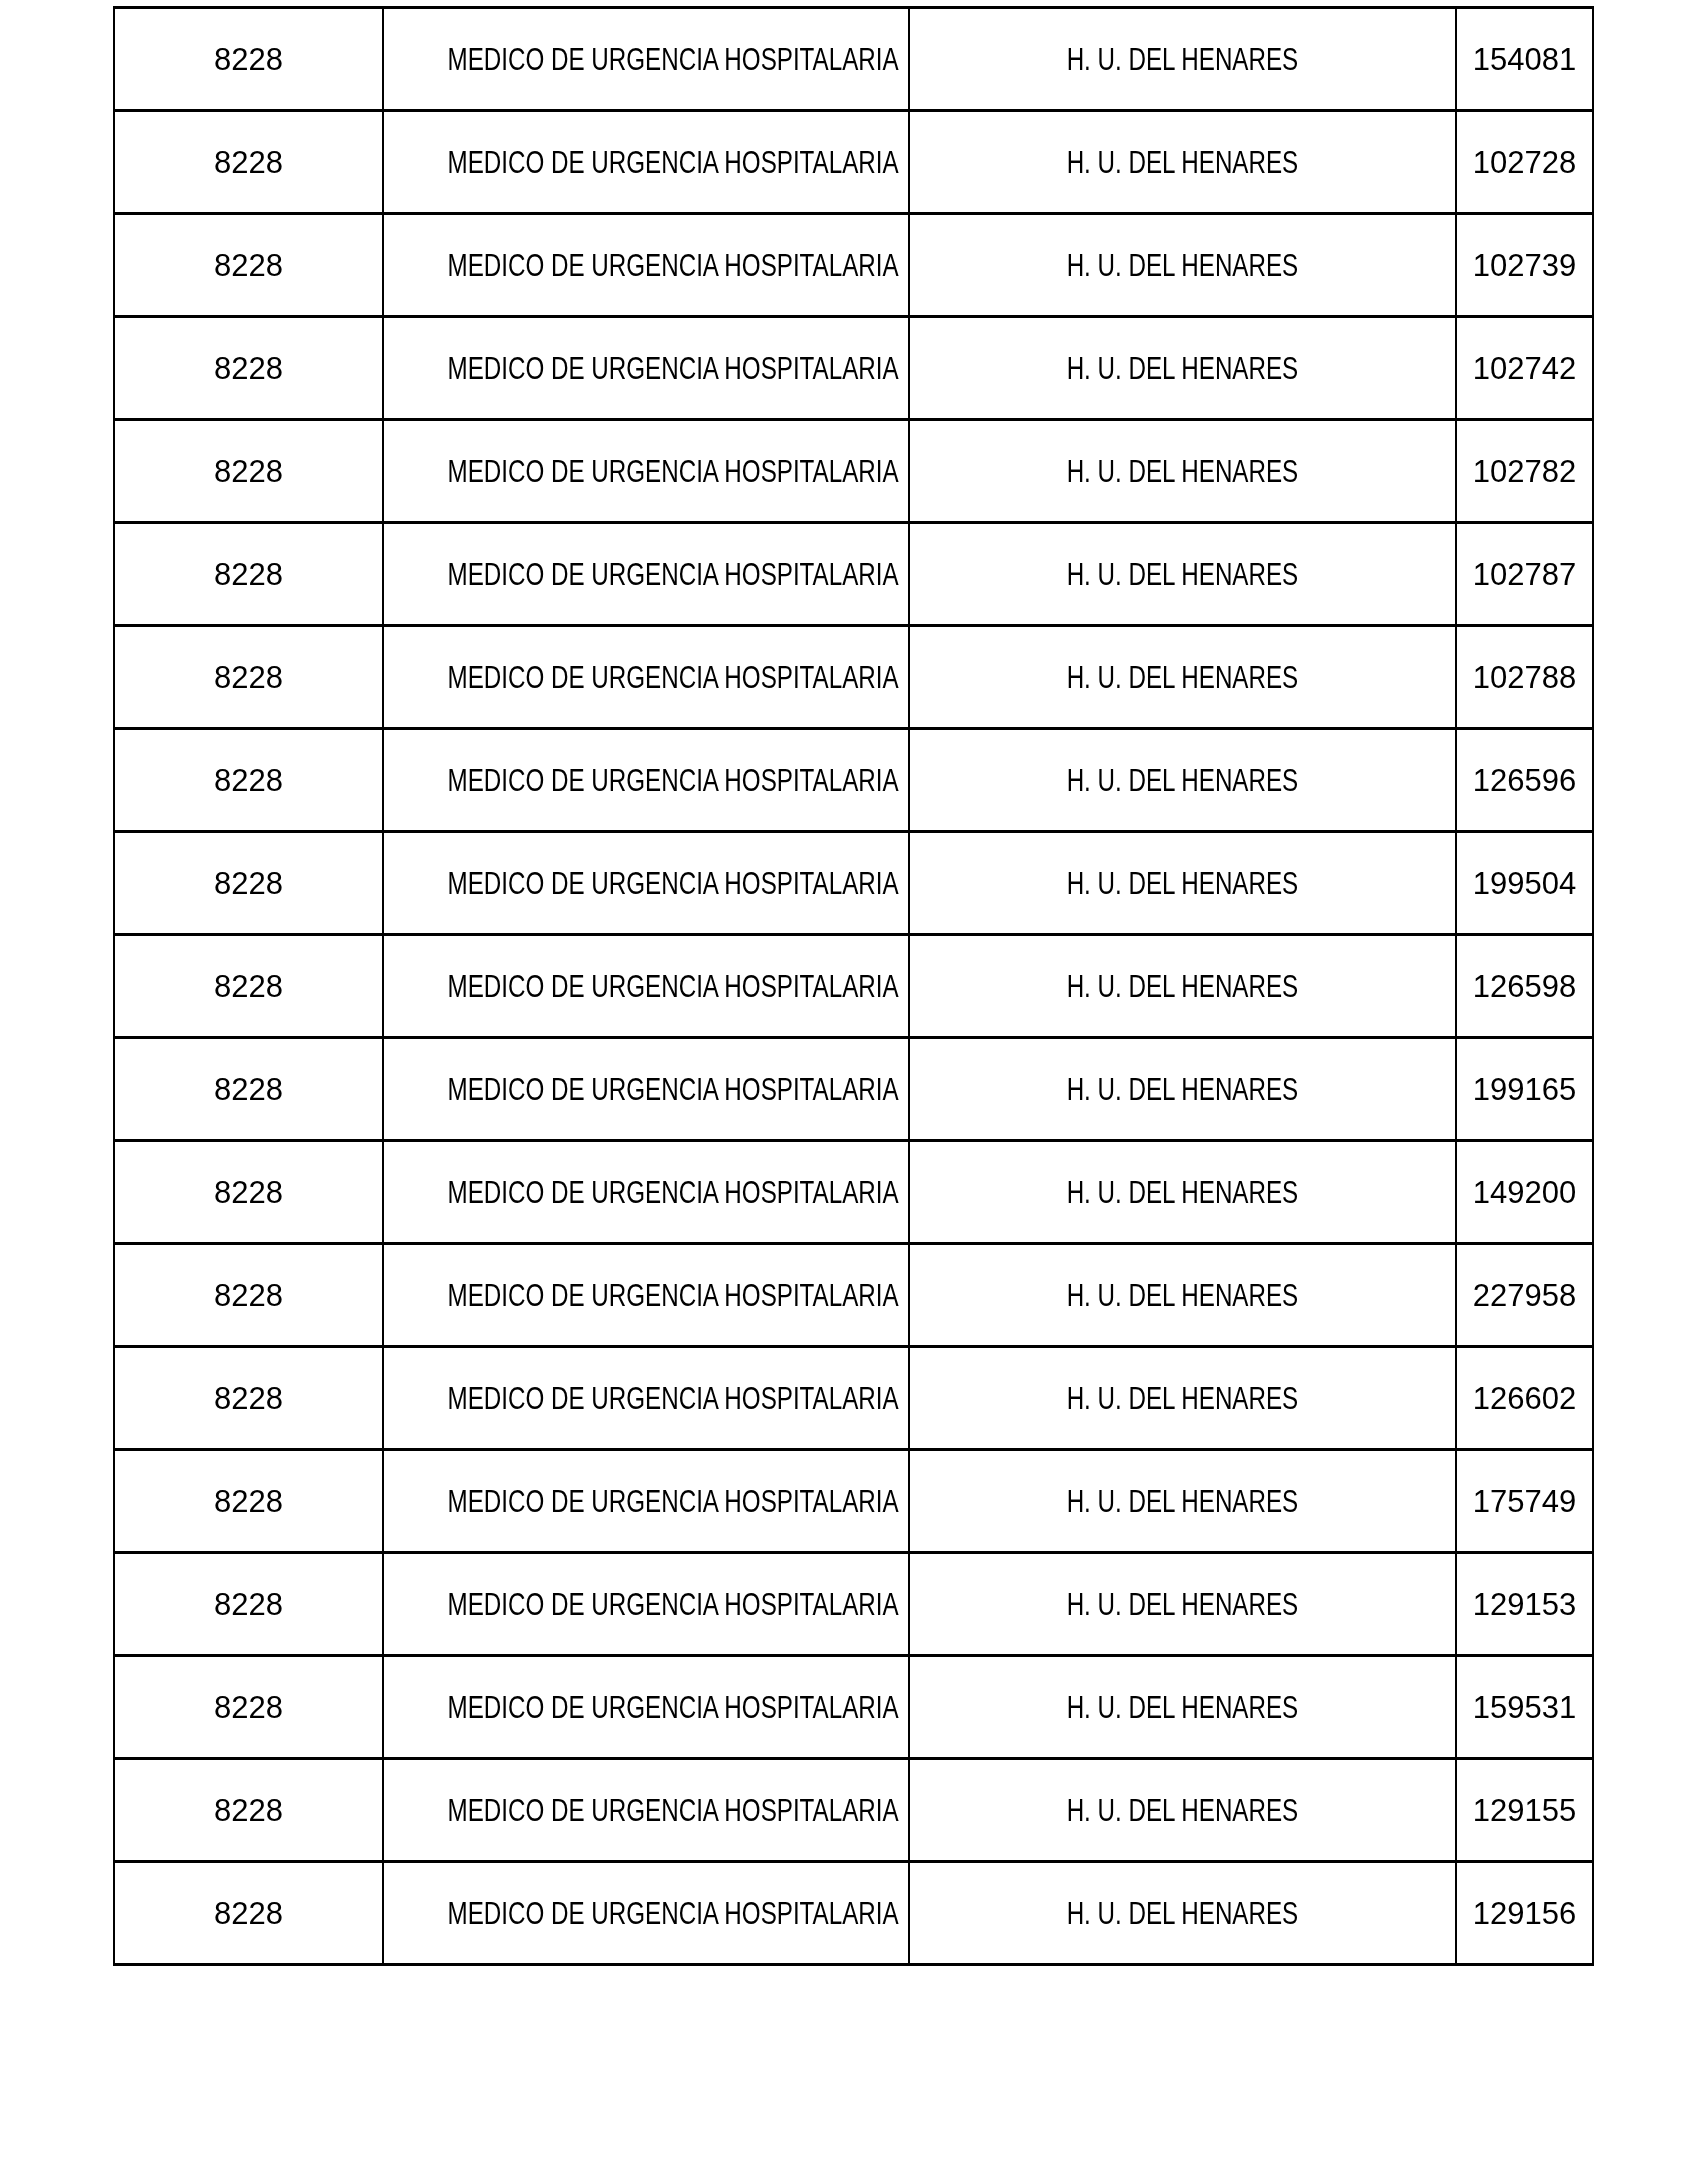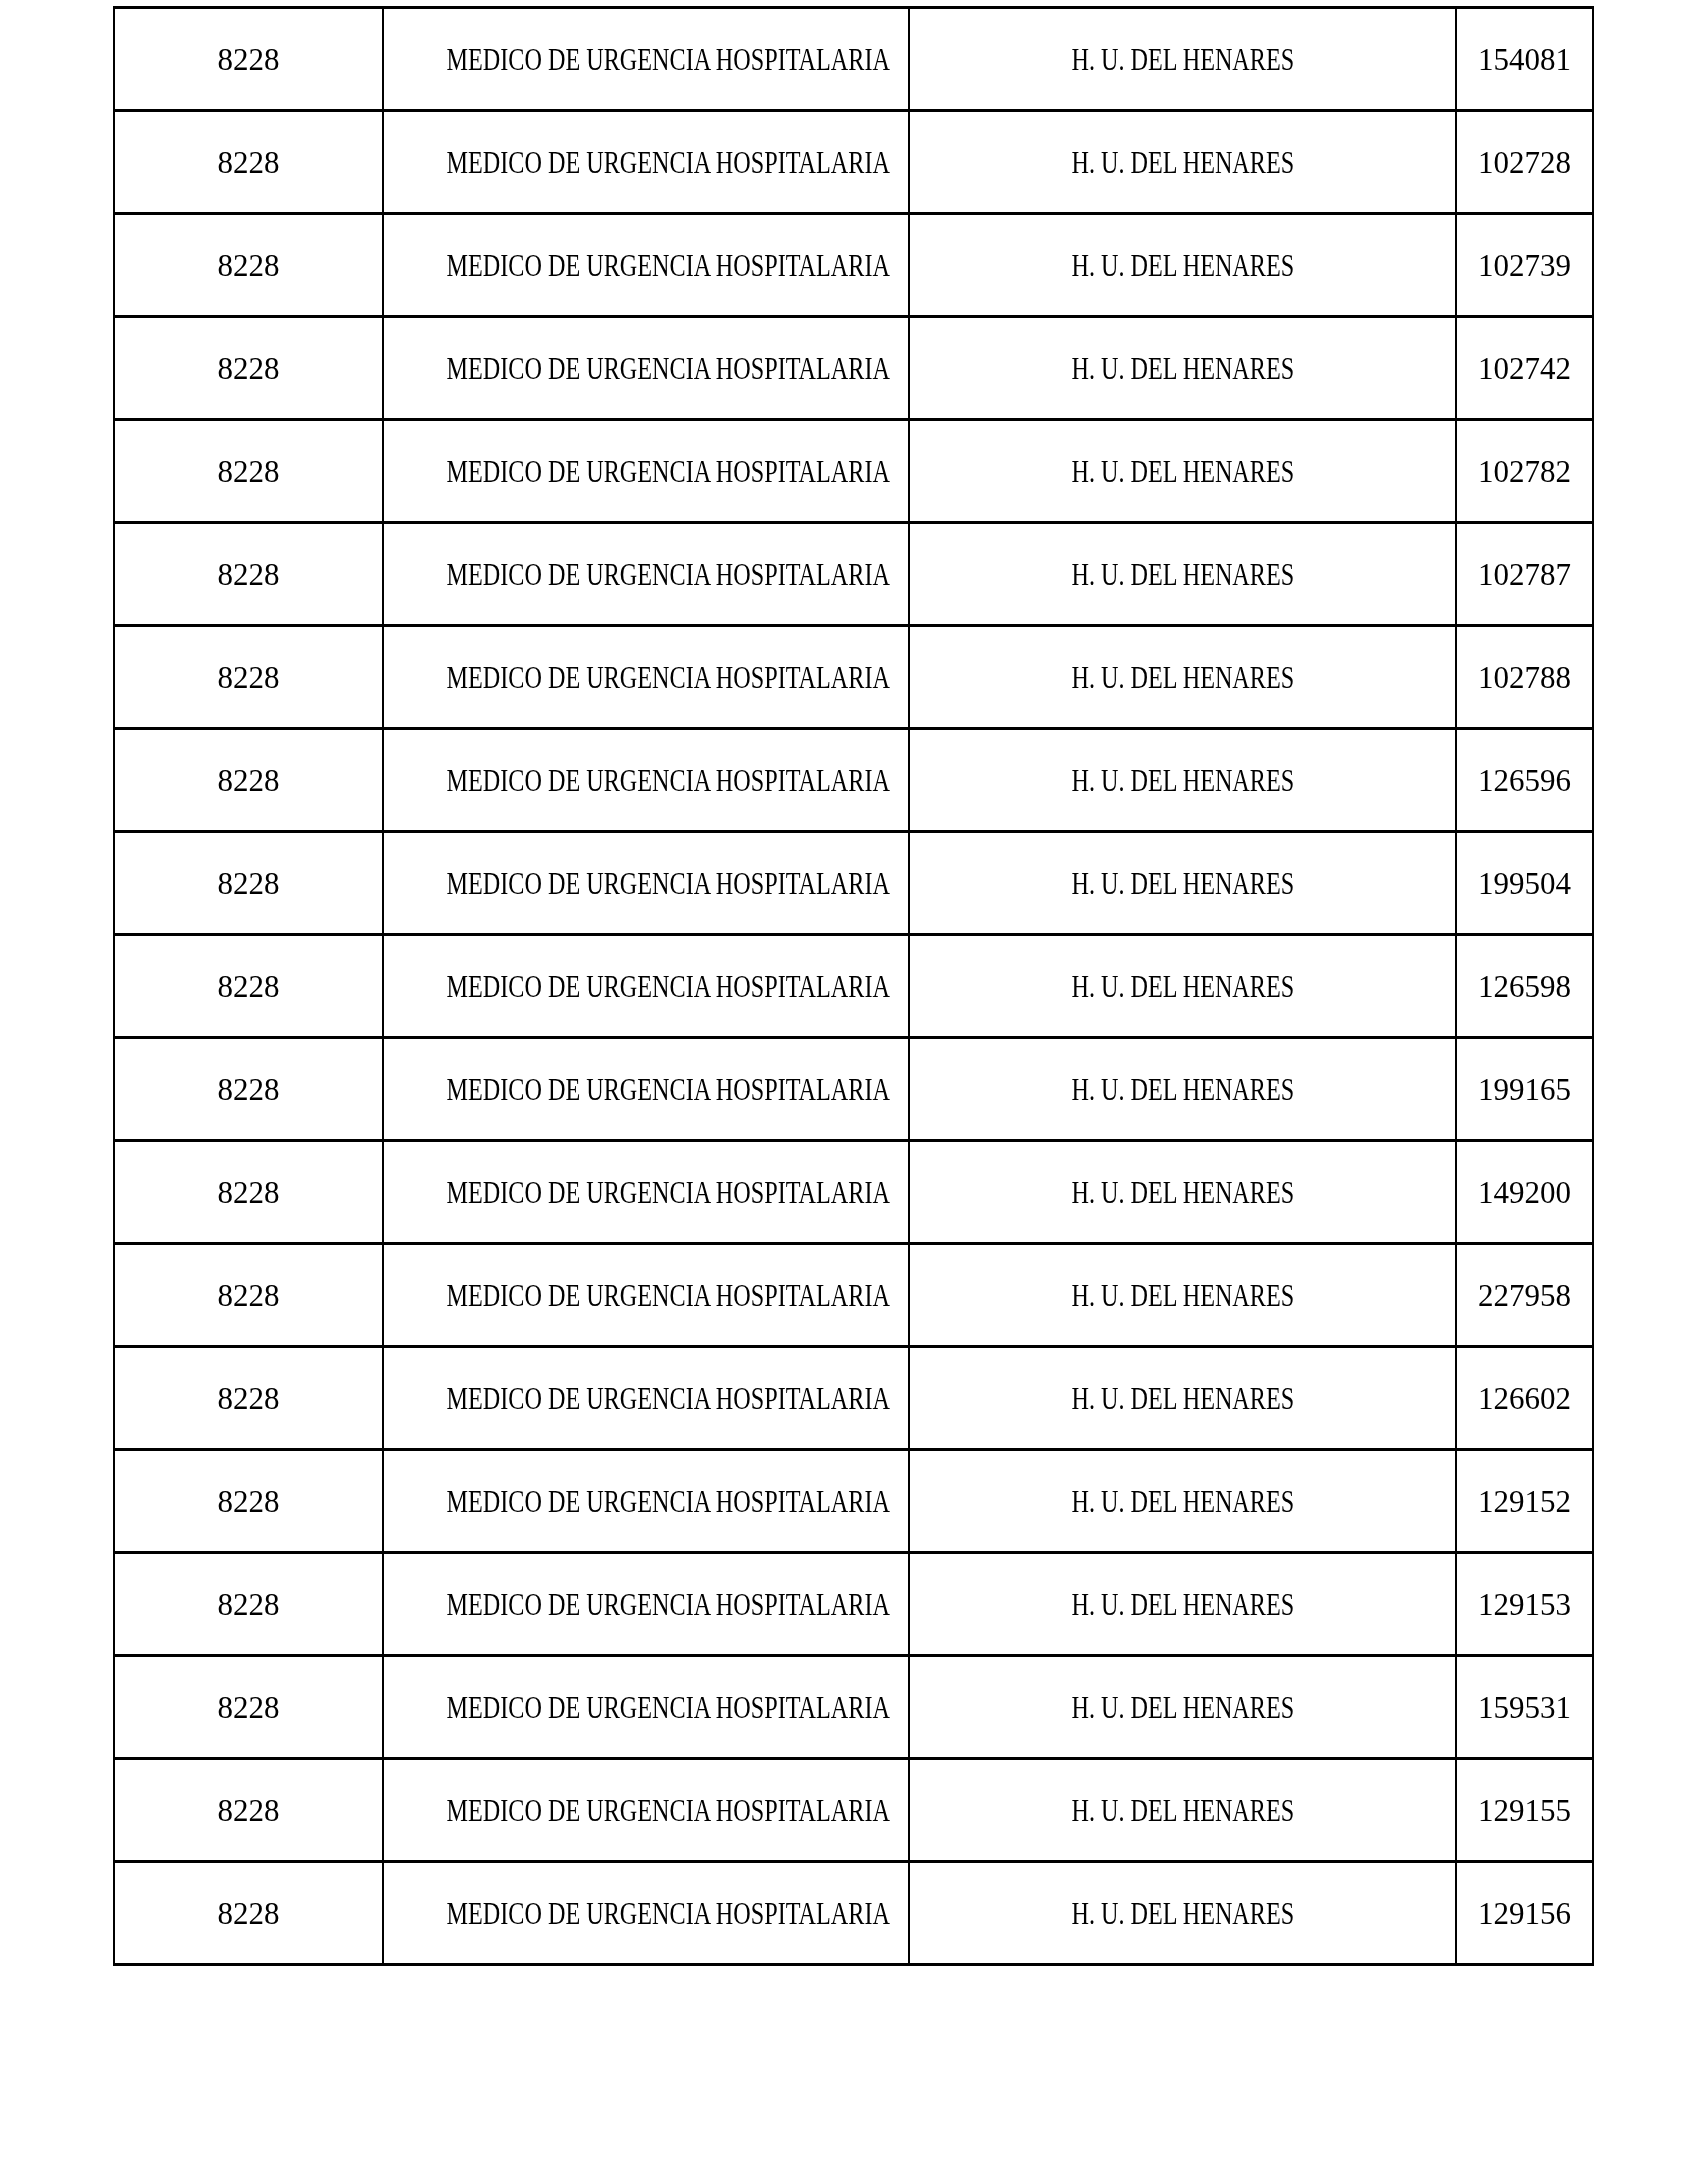--- a/index.html
+++ b/index.html
@@ -5,21 +5,21 @@
   html, body {
     margin: 0;
     padding: 0;
     background: #ffffff;
   }
   .page {
     position: relative;
     width: 1708px;
     height: 2172px;
     background: #ffffff;
-    font-family: Liberation Serif, serif;
+    font-family: Liberation Sans, sans-serif;
     color: #000000;
     overflow: hidden;
   }
   table.doc-table {
     position: absolute;
     left: 113px;
     top: 6.3px;
     width: 1479px;
     border-collapse: collapse;
     table-layout: fixed;
@@ -141,21 +141,21 @@
         <tr>
     <td data-key="code"><span>8228</span></td>
     <td data-key="position"><span>MEDICO DE URGENCIA HOSPITALARIA</span></td>
     <td data-key="hospital"><span>H. U. DEL HENARES</span></td>
     <td data-key="number"><span>126602</span></td>
   </tr>
         <tr>
     <td data-key="code"><span>8228</span></td>
     <td data-key="position"><span>MEDICO DE URGENCIA HOSPITALARIA</span></td>
     <td data-key="hospital"><span>H. U. DEL HENARES</span></td>
-    <td data-key="number"><span>129152</span></td>
+    <td data-key="number"><span>175749</span></td>
   </tr>
         <tr>
     <td data-key="code"><span>8228</span></td>
     <td data-key="position"><span>MEDICO DE URGENCIA HOSPITALARIA</span></td>
     <td data-key="hospital"><span>H. U. DEL HENARES</span></td>
     <td data-key="number"><span>129153</span></td>
   </tr>
         <tr>
     <td data-key="code"><span>8228</span></td>
     <td data-key="position"><span>MEDICO DE URGENCIA HOSPITALARIA</span></td>

